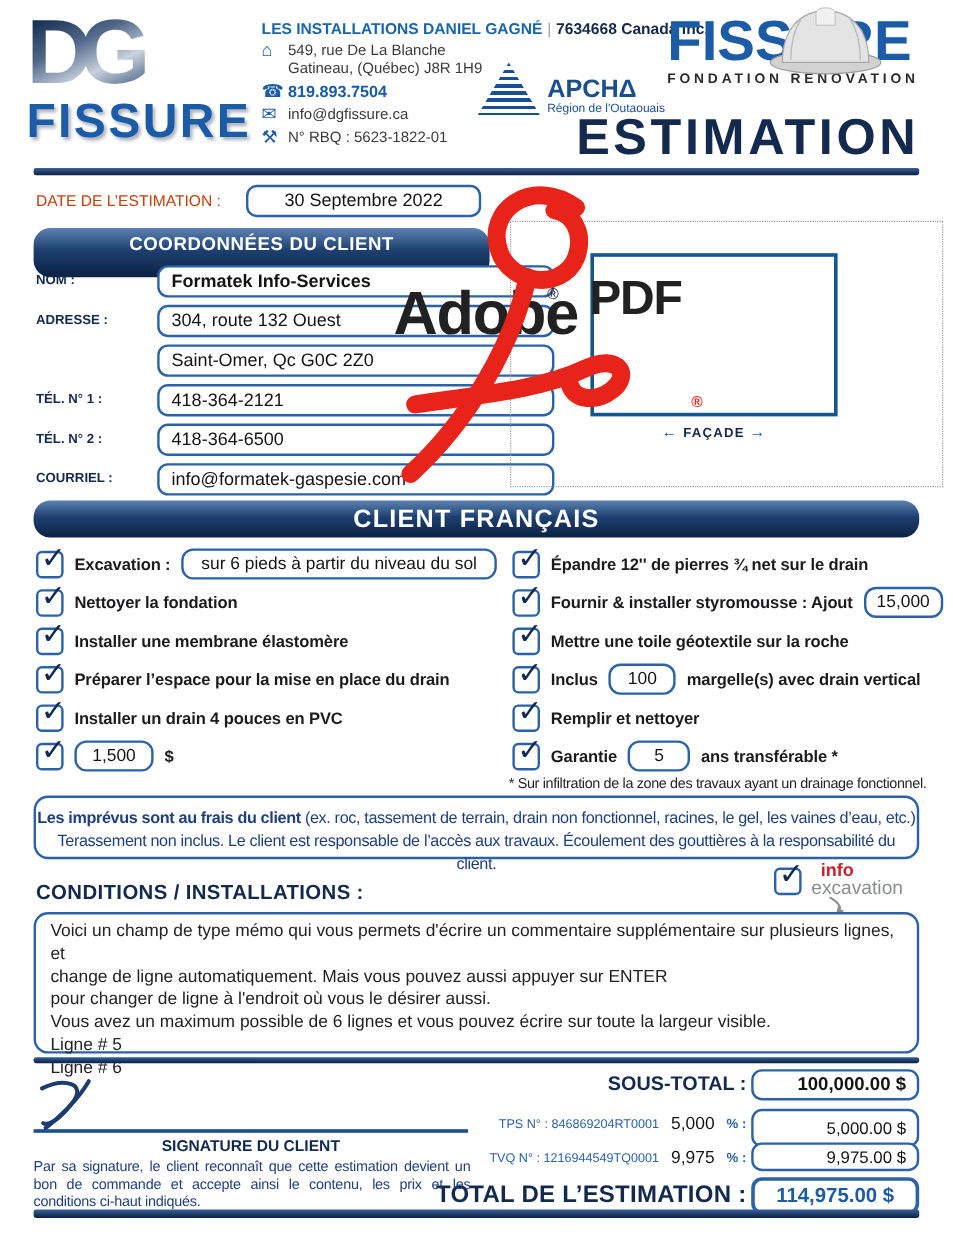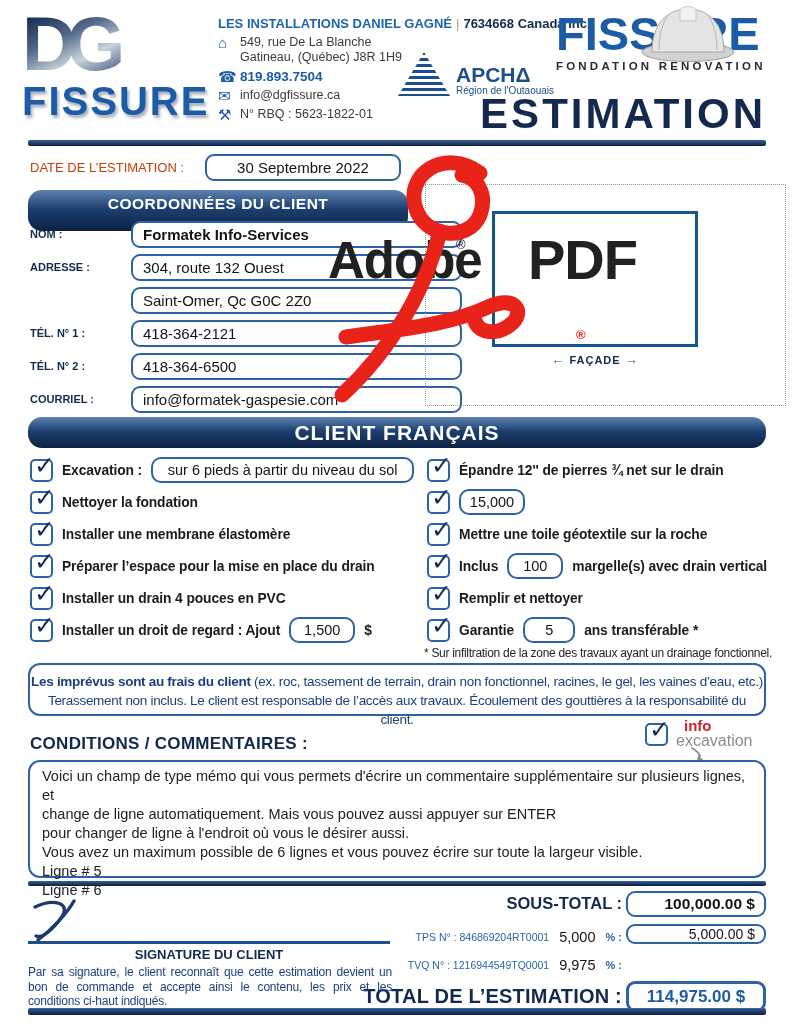--- a/index.html
+++ b/index.html
@@ -51,21 +51,21 @@
   
   .facade-outer { position:absolute; left:425px; top:184px; width:361px; height:222px; border:1px dotted #9a9a9a; }
   .facade-rect { position:absolute; left:492px; top:211px; width:206px; height:136px; border:3px solid #15568f; background:#fff; }
   .facade-label { position:absolute; left:492px; top:352px; width:206px; text-align:center; font-size:11px; font-weight:800; color:#13294e; letter-spacing:1px; }
   .facade-label .arr { color:#1c5ba6; font-size:13px; }
 
   
   .watermark { position:absolute; left:328px; top:155px; width:285px; height:252px; z-index:6; pointer-events:none; }
   .wm-adobe { position:absolute; left:0; top:76px; font-size:51px; font-weight:600; color:#212121; letter-spacing:-1px; }
   .wm-reg1 { position:absolute; left:128px; top:82px; font-size:13px; color:#212121; }
-  .wm-pdf { position:absolute; left:163px; top:72px; font-size:56px; font-weight:600; color:#212121; letter-spacing:-1px;margin-left:37px; }
+  .wm-pdf { position:absolute; left:163px; top:72px; font-size:40px; font-weight:600; color:#212121; letter-spacing:-1px; }
   .wm-reg2 { position:absolute; left:248px; top:172px; font-size:13px; color:#e8231a; font-weight:bold; }
   .ribbon { position:absolute; left:0; top:0; }
 
   
   .drain-bar { position:absolute; left:28px; top:417px; width:738px; height:31px; font-size:21px; font-weight:900; letter-spacing:1px; line-height:31px; }
   .check-row { position:absolute; height:28px; display:flex; align-items:center; gap:9px; }
   .checkbox { width:23px; height:23px; border:2px solid #2b62a8; border-radius:5px; background:#fff; position:relative; flex:none; }
   .tick { position:absolute; left:2px; top:-8px; font-size:25px; font-weight:900; color:#14294e; line-height:25px; }
   .item-label { font-size:13.8px; font-weight:700; color:#1b1b1d; letter-spacing:-0.1px; white-space:nowrap; }
   .inline-field { height:26px; justify-content:center; font-size:14.5px; border-radius:10px; }
@@ -90,21 +90,21 @@
   
   .t-label { position:absolute; left:28px; width:594px; text-align:right; color:#13294e; font-weight:900; }
   .t-box { position:absolute; left:626px; width:140px; justify-content:flex-end; padding-right:9px; }
   .sous-label { top:894px; font-size:16.5px; }
   .sous-box { top:891px; height:26px; font-weight:800; font-size:15.5px; }
   .taxrow { position:absolute; left:28px; width:594px; display:flex; justify-content:flex-end; align-items:center; gap:10px; }
   .tax-id { font-size:10.5px; font-weight:normal; color:#2b62a8; }
   .tax-rate { font-size:14.5px; color:#141414; }
   .tax-pct { font-size:11px; font-weight:bold; color:#2b62a8; }
   .tps-row { top:925px; height:24px; }
-  .tps-box { top:924px; height:20px; font-size:14px;padding-left:16px; }
+  .tps-box { top:924px; height:32px; font-size:14px;padding-left:16px; }
   .tvq-row { top:953px; height:24px; }
   .tvq-box { top:952px; height:24px; font-size:14px; }
   .total-label { top:985px; font-size:20px; letter-spacing:.2px; }
   .total-box { top:981px; height:31px; border-width:3px; justify-content:center; padding-right:0;
     font-size:17px; font-weight:800; color:#1c5ba6; }
 
   
   .sig-mark { position:absolute; left:30px; top:896px; }
   .sig-line { position:absolute; left:28px; top:941px; width:362px; height:3px; background:#1b4f8f; }
   .sig-title { position:absolute; left:28px; top:947px; width:362px; text-align:center; font-size:13px; font-weight:900; color:#13294e; }
@@ -259,37 +259,37 @@
   <div class="check-row" style="left:30px;top:584px">
     <span class="checkbox">
         <span class="tick">✓</span>
       </span>
     <span class="item-label">Installer un drain 4 pouces en PVC</span>
   </div>
   <div class="check-row" style="left:30px;top:616px">
     <span class="checkbox">
         <span class="tick">✓</span>
       </span>
-    <span class="item-label">Installer un droit de regard :  Ajout</span>
     <span class="inline-field fieldbox" style="width:66px">
         <span style="margin:0 auto">1,500</span>
       </span>
     <span class="item-label">$</span>
   </div>
 
   <div class="check-row" style="left:427px;top:456px">
     <span class="checkbox">
         <span class="tick">✓</span>
       </span>
     <span class="item-label">Épandre 12'' de pierres ¾ net sur le drain</span>
   </div>
   <div class="check-row" style="left:427px;top:488px">
     <span class="checkbox">
         <span class="tick">✓</span>
       </span>
+    <span class="item-label">Fournir &amp; installer styromousse :  Ajout</span>
     <span class="inline-field fieldbox" style="width:66px">
         <span style="margin:0 auto">15,000</span>
       </span>
 
   </div>
   <div class="check-row" style="left:427px;top:520px">
     <span class="checkbox">
         <span class="tick">✓</span>
       </span>
     <span class="item-label">Mettre une toile géotextile sur la roche</span>
@@ -320,21 +320,21 @@
       </span>
     <span class="item-label">ans transférable *</span>
   </div>
   <div class="footnote">* Sur infiltration de la zone des travaux ayant un drainage fonctionnel.</div>
 
   <div class="notice">
     <div><span class="lead">Les imprévus sont au frais du client</span><span> (ex. roc, tassement de terrain, drain non fonctionnel, racines, le gel, les vaines d’eau, etc.)</span></div>
     <div>Terassement non inclus. Le client est responsable de l’accès aux travaux. Écoulement des gouttières à la responsabilité du client.</div>
   </div>
 
-  <div class="cond-title">CONDITIONS / COMMENTAIRES :</div>
+  <div class="cond-title">CONDITIONS / INSTALLATIONS :</div>
   <div class="infoexc">
     <span class="checkbox">
         <span class="tick">✓</span>
       </span>
     <span>
       <div class="infoexc-info">info</div>
       <div class="infoexc-exc">
         <span>excavation</span>
         <svg class="hook" width="16" height="16" viewBox="0 0 16 16">
           <path d="M2,1 C10,6 12,10 8,13 M8,13 L12,12 M8,13 L9,9" stroke="#8a8d90" stroke-width="1.8" fill="none" stroke-linecap="round"></path>
@@ -363,20 +363,23 @@
   </div>
   <div class="t-box tps-box fieldbox">
       <span>5,000.00 $</span>
     </div>
 
   <div class="taxrow tvq-row">
     <span class="tax-id">TVQ N° : 1216944549TQ0001</span>
     <span class="tax-rate">9,975</span>
     <span class="tax-pct">% :</span>
   </div>
+  <div class="t-box tvq-box fieldbox">
+      <span>9,975.00 $</span>
+    </div>
 
   <div class="t-label total-label">TOTAL DE L’ESTIMATION :</div>
   <div class="t-box total-box fieldbox">
       <span>114,975.00 $</span>
     </div>
 
   <svg class="sig-mark" width="52" height="46" viewBox="0 0 52 46">
     <g fill="none" stroke="#1d3c6e" stroke-width="3.4" stroke-linecap="round">
       <path d="M5,11 C24,2 42,7 31,22 C23,33 12,43 6,40"></path>
       <path d="M44,5 C36,19 20,35 8,44"></path>

